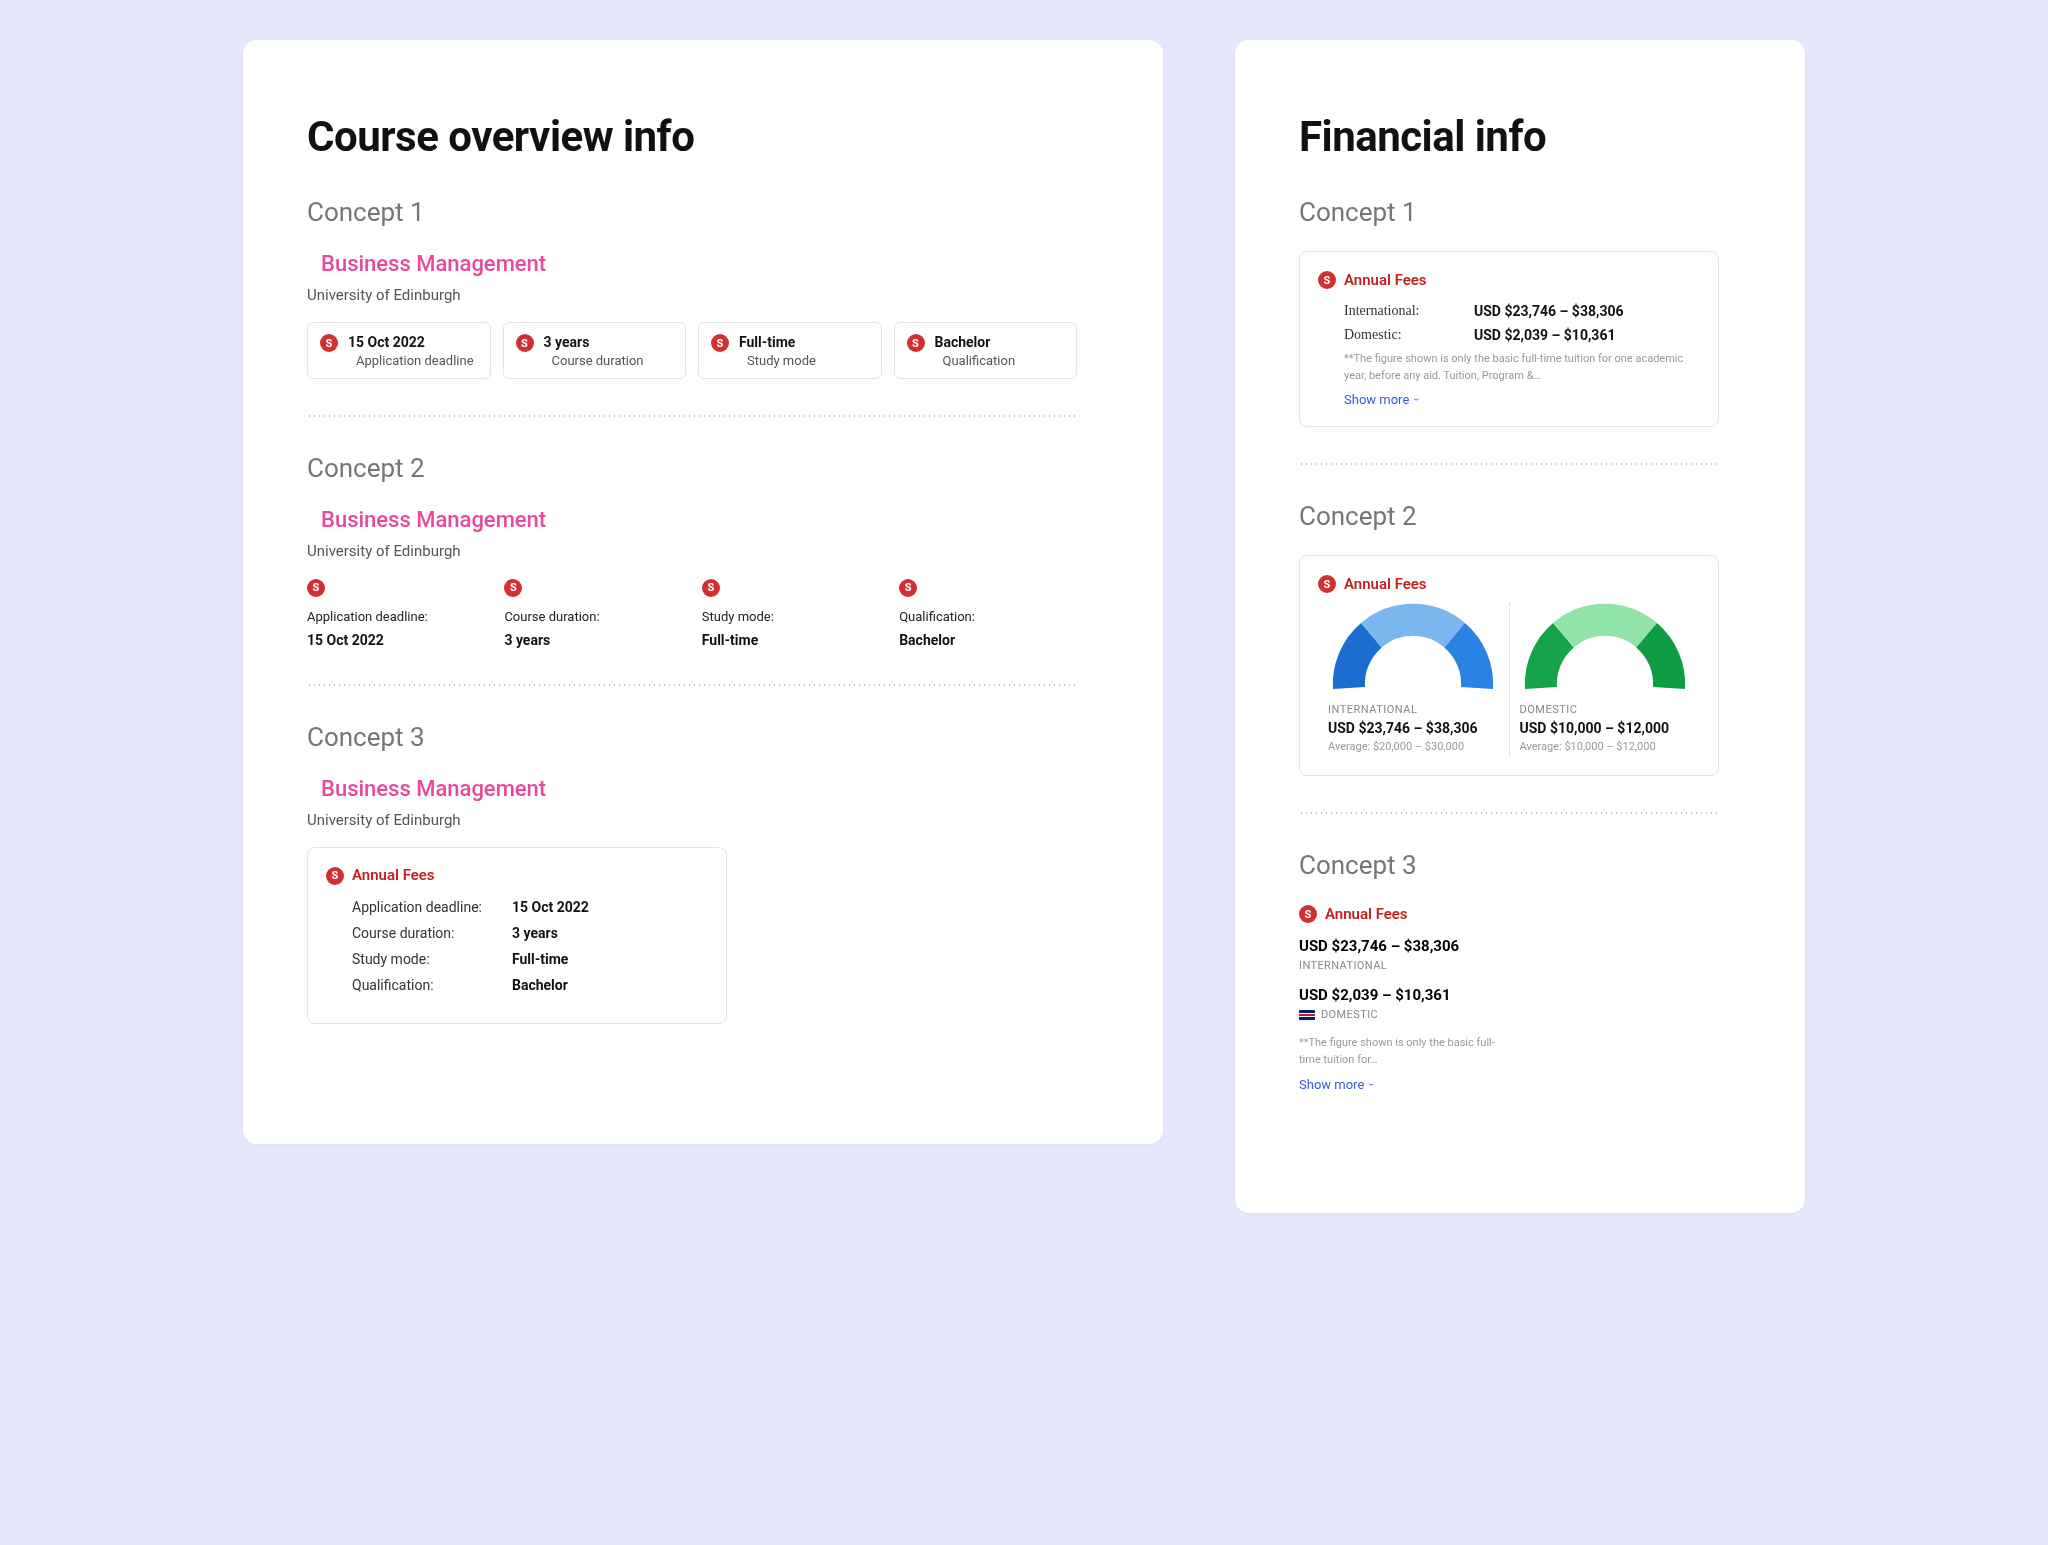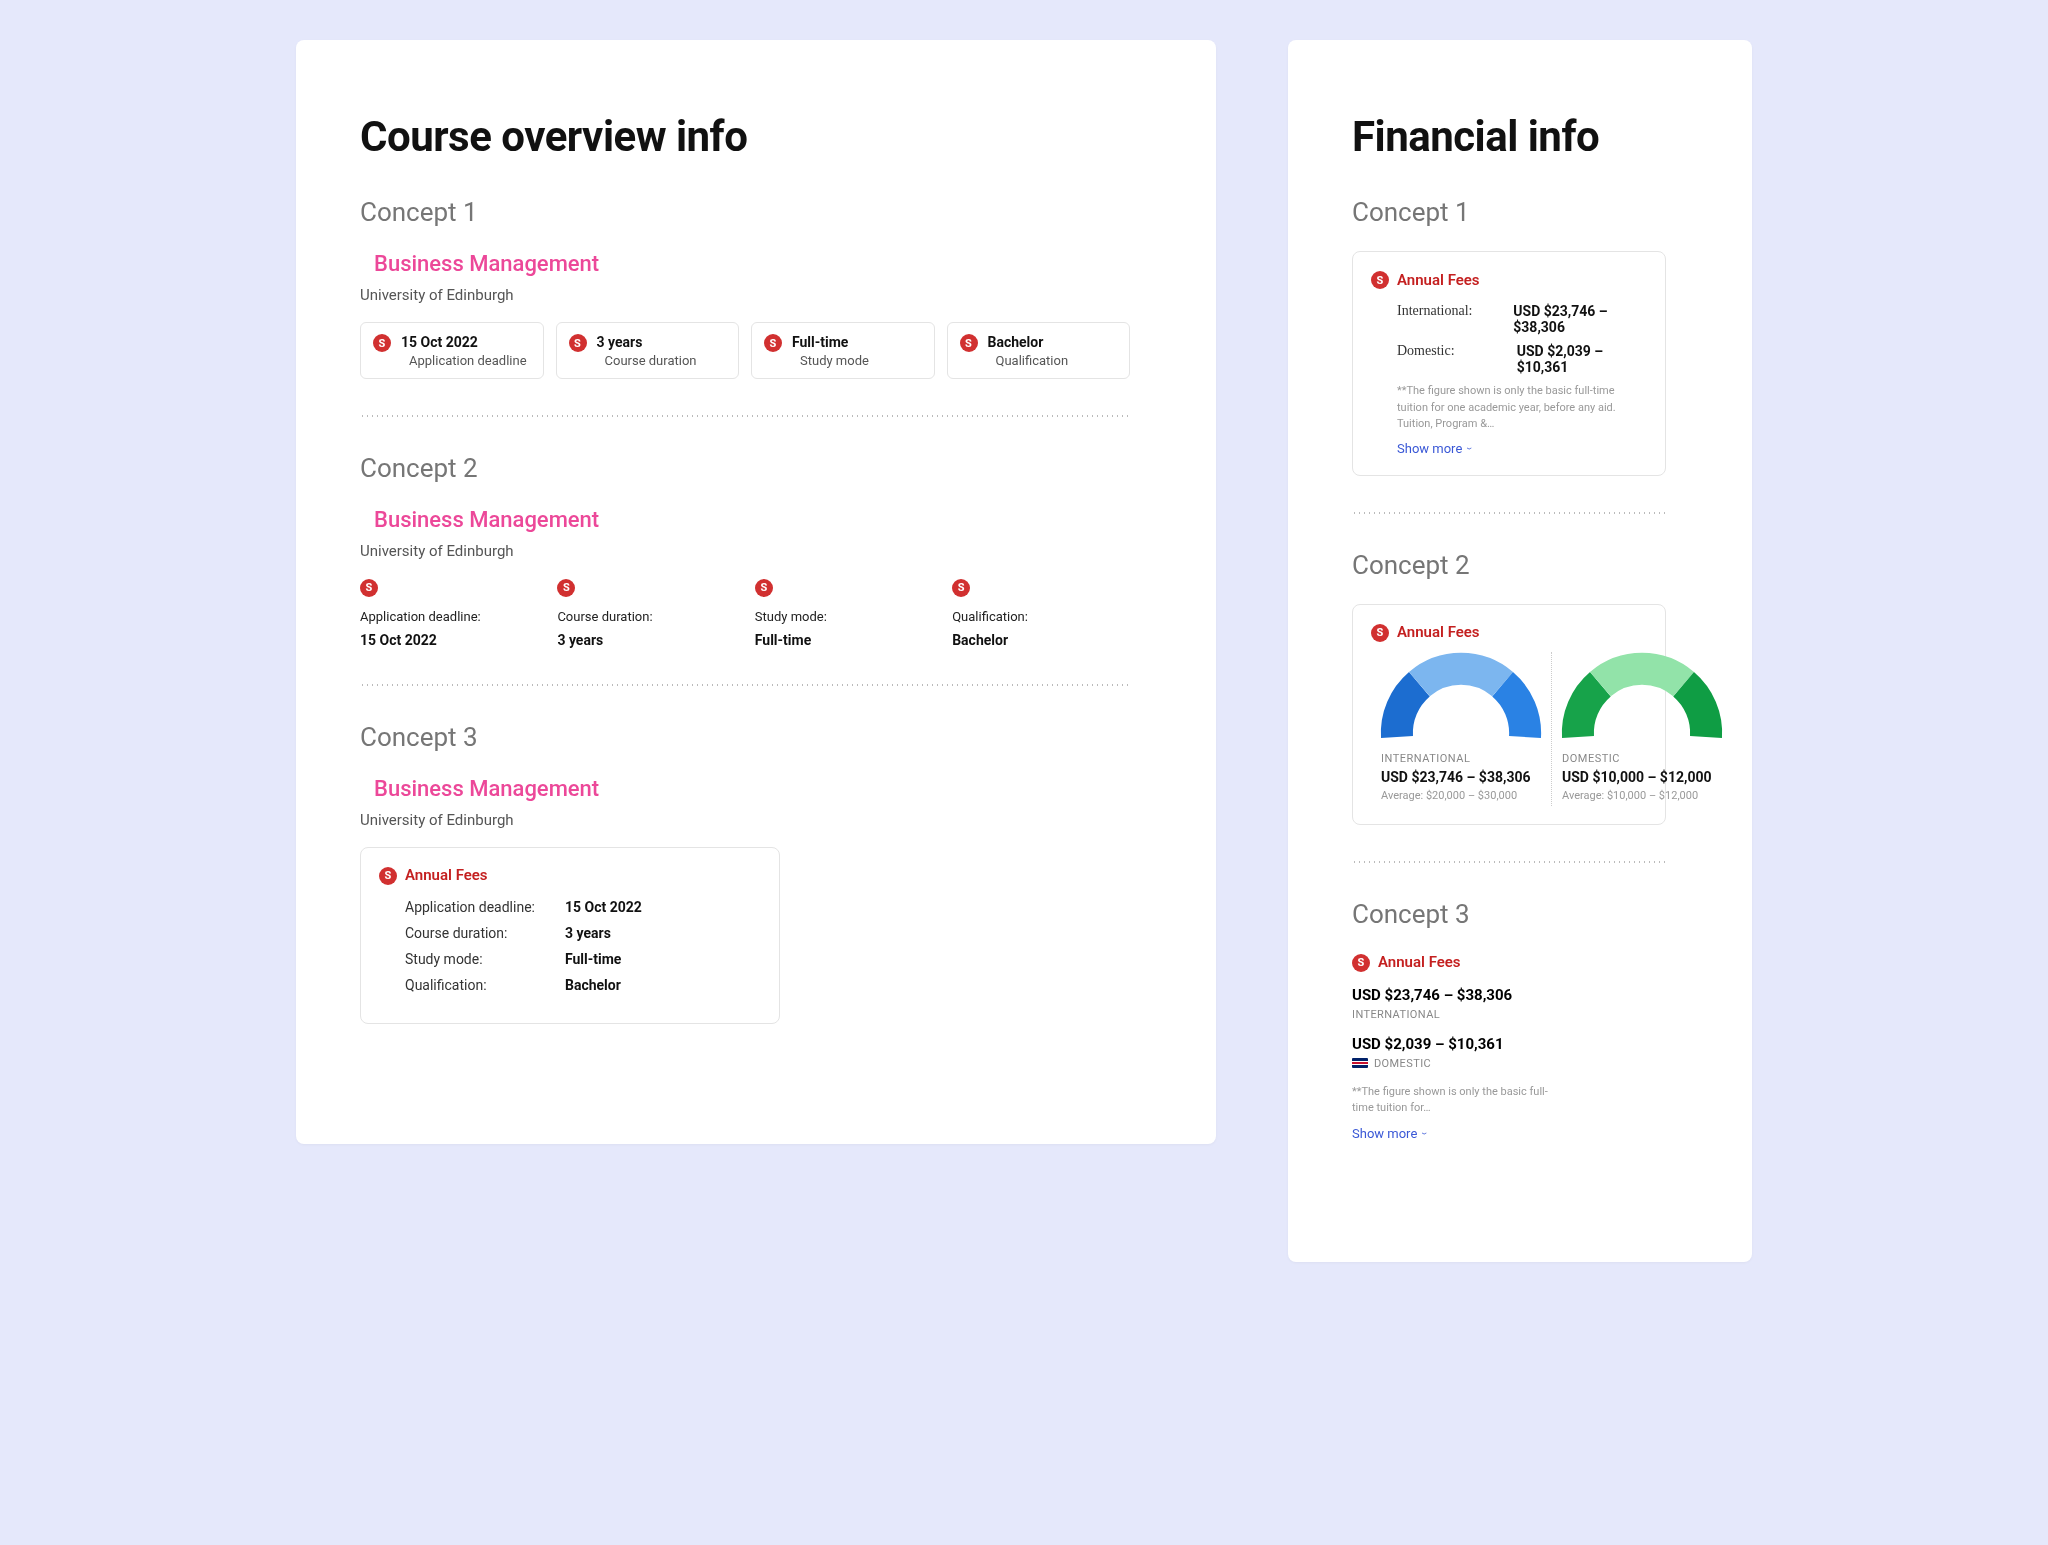--- a/index.html
+++ b/index.html
@@ -7,26 +7,26 @@
       background: #e5e8fb;
       font-family: -apple-system, BlinkMacSystemFont, "Segoe UI", Roboto, Helvetica, Arial, sans-serif;
       padding: 40px;
       display: flex;
       gap: 56px;
       justify-content: center;
       align-items: flex-start;
     }
     .card-panel {
       background: #fff;
-      border-radius: 8px;
+      border-radius: 14px;
       padding: 72px 86px 120px 64px;
       box-shadow: 0 1px 3px rgba(0,0,0,0.04);
     }
     .panel-left { width: 920px; }
-    .panel-right { width: 464px; margin-left: 16px; }
+    .panel-right { width: 570px; margin-left: 16px; }
     h1.panel-title {
       font-size: 42px;
       font-weight: 700;
       color: #111;
       margin-bottom: 36px;
       letter-spacing: -0.5px;
     }
     h2.concept-label {
       font-size: 26px;
       font-weight: 400;

